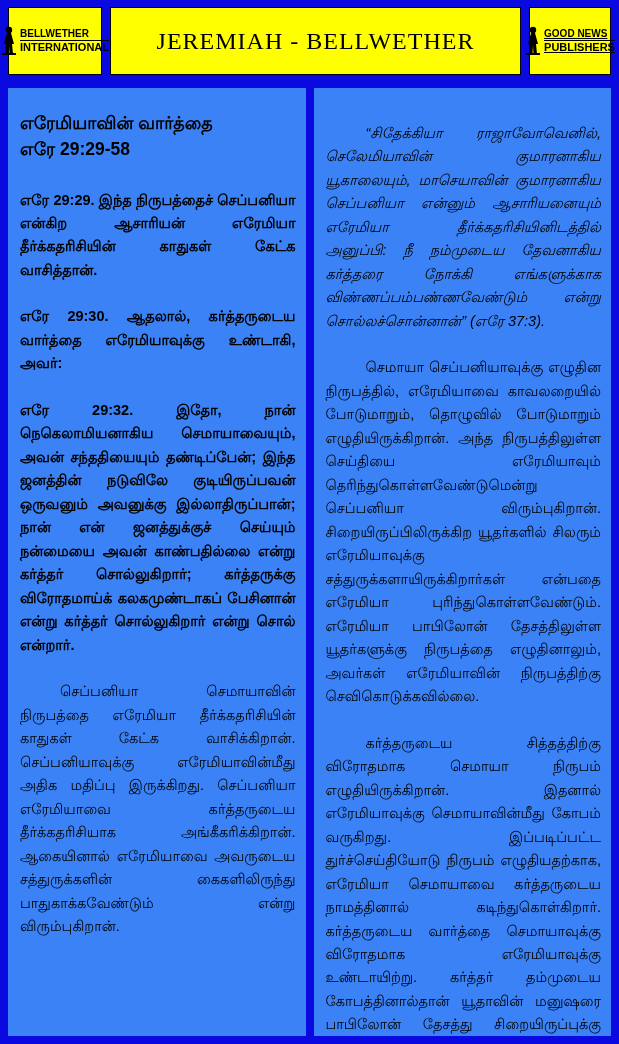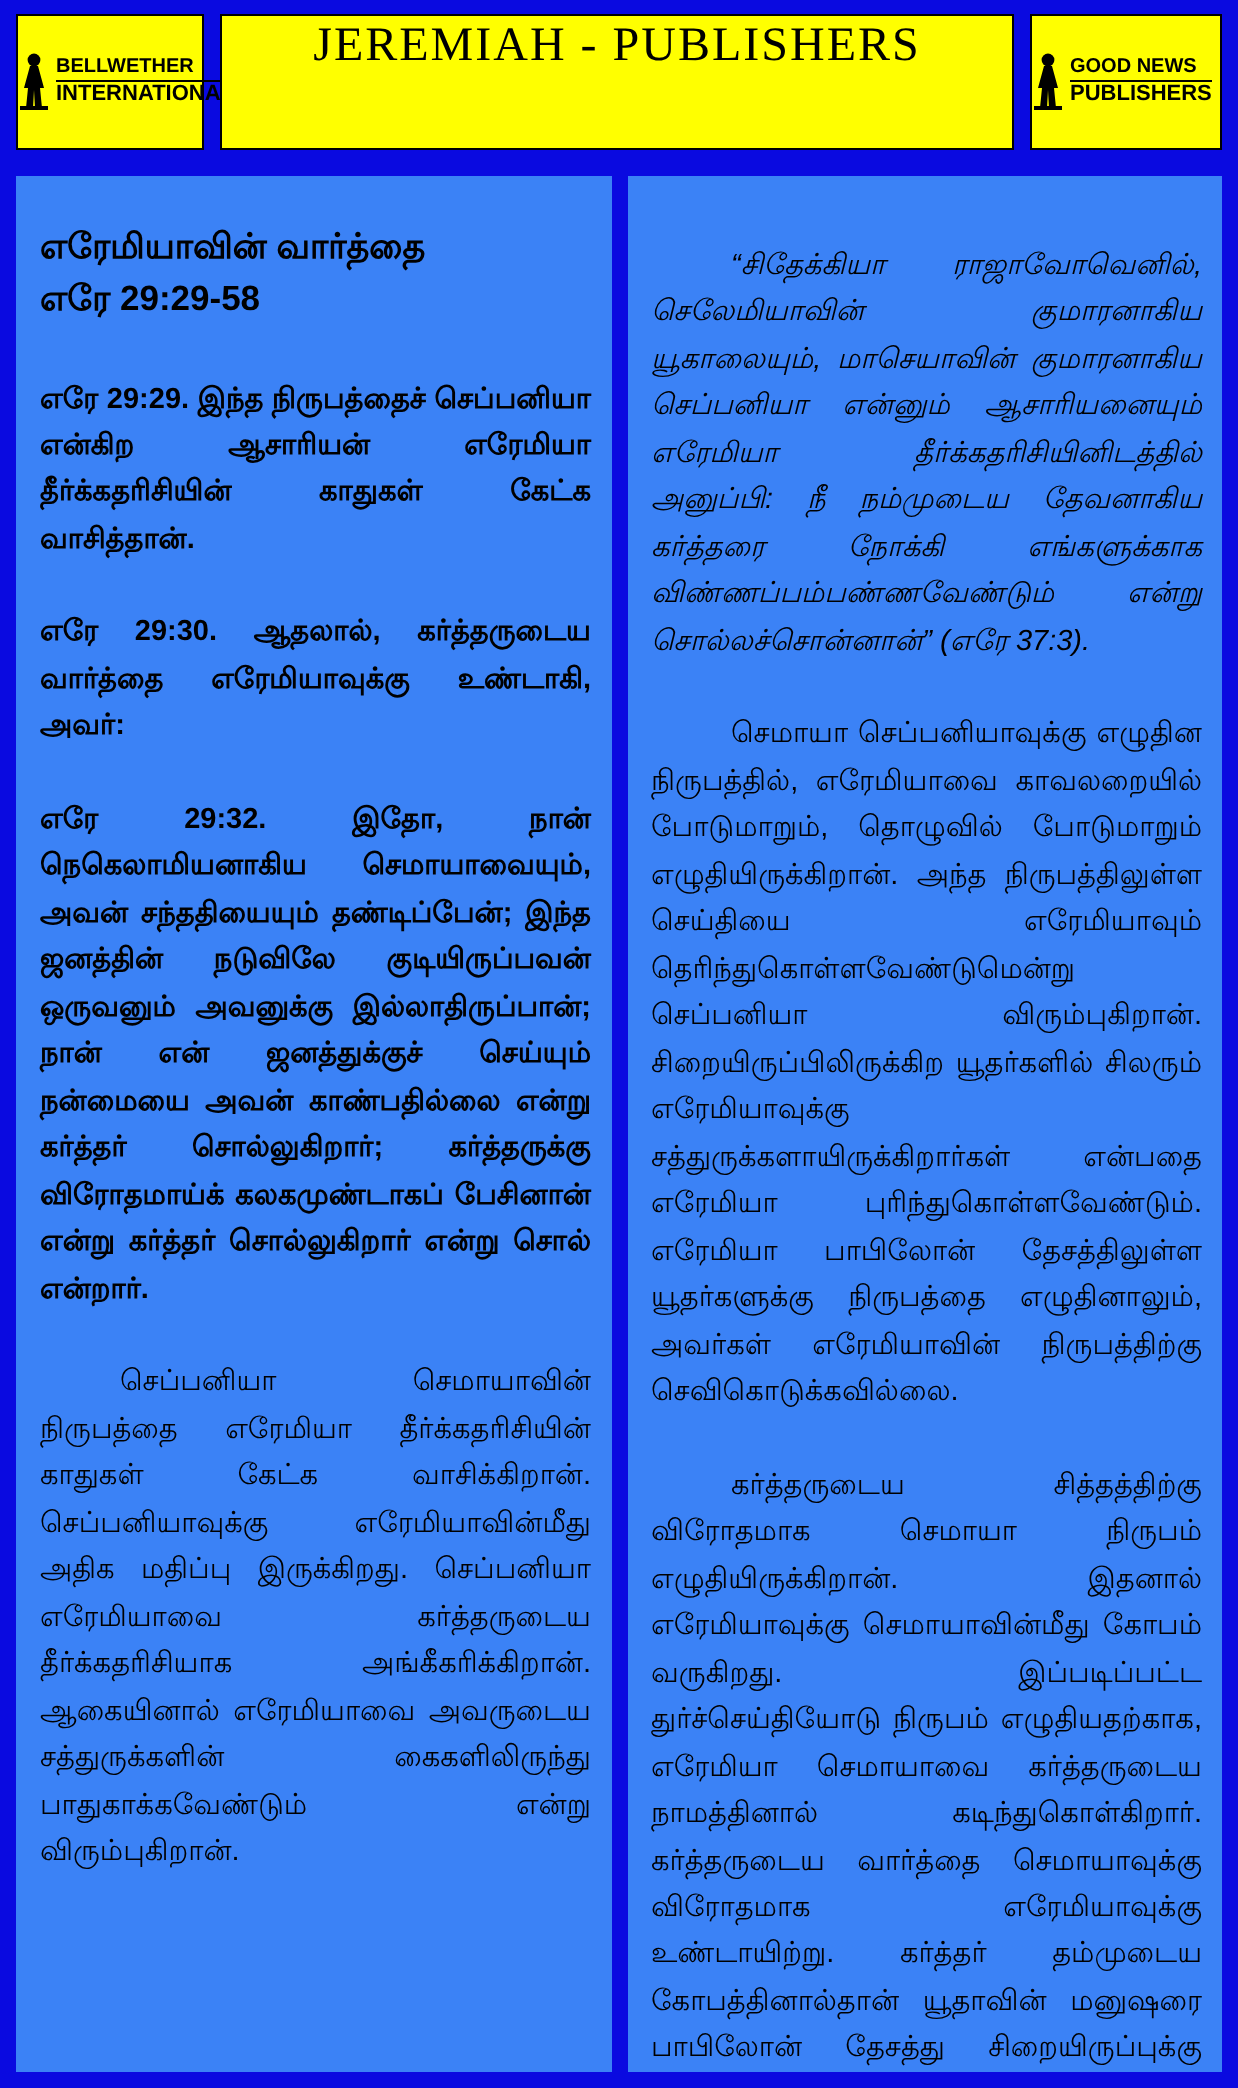--- a/index.html
+++ b/index.html
@@ -16,24 +16,24 @@
     padding:7px 8px 8px 8px;
     display:flex;flex-direction:column;
   }
   
   .header{
     display:flex;gap:8px;height:68px;flex:0 0 68px;
     margin-bottom:13px;
   }
   .hbox{
     background:#ffff00;border:1px solid #000;
-    box-sizing:border-box;display:flex;align-items:center;
+    box-sizing:border-box;display:flex;align-items:center;justify-content:center;
   }
   .logo-box{width:94px;gap:3px;}
-  .logo-box.right{width:96px;}
+  .logo-box.right{width:82px;text-decoration:underline;}
   .title-box{flex:1;flex-direction:column;}
   .logo-fig{flex:0 0 auto;display:flex;align-items:center;}
   .logo-text{display:flex;flex-direction:column;line-height:1.15;}
   .logo-line1{
     font-size:10px;font-weight:bold;letter-spacing:0px;color:#000;
     border-bottom:1.5px solid #000;padding-bottom:1px;white-space:nowrap;
   }
   .logo-line2{font-size:11px;font-weight:bold;color:#000;white-space:nowrap;}
   .title-tamil{
     font-size:20px;font-weight:bold;color:#000;line-height:1.3;
@@ -84,21 +84,21 @@
           <rect x="1" y="27" width="14" height="2"></rect>
         </svg>
       </span>
       <span class="logo-text">
         <span class="logo-line1">BELLWETHER</span>
         <span class="logo-line2">INTERNATIONAL</span>
       </span>
     </div>
 
     <div class="hbox title-box">
-      <div class="title-english">JEREMIAH -  PUBLISHERS</div>
+      <div class="title-english">JEREMIAH -  BELLWETHER</div>
     </div>
 
     <div class="hbox logo-box right">
       <span class="logo-fig">
         <svg width="16" height="30" viewBox="0 0 16 30" fill="#000">
           <circle cx="8" cy="4" r="3.2"></circle>
           <path d="M6 7 L3 18 L5 18 L4 28 L7.5 28 L8 19 L8.5 28 L12 28 L11 18 L13 18 L10 7 Z"></path>
           <rect x="1" y="27" width="14" height="2"></rect>
         </svg>
       </span>

